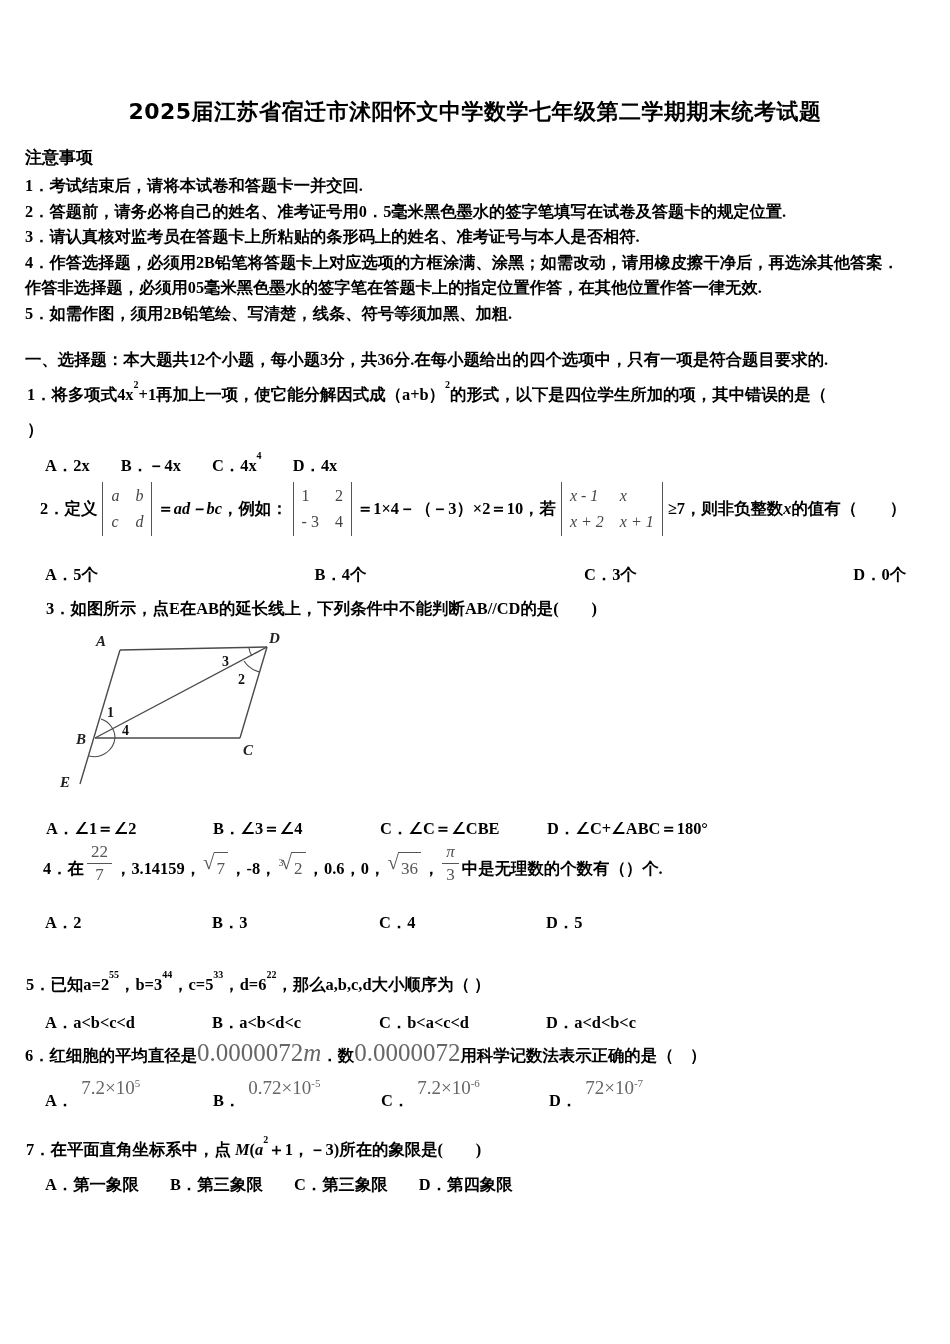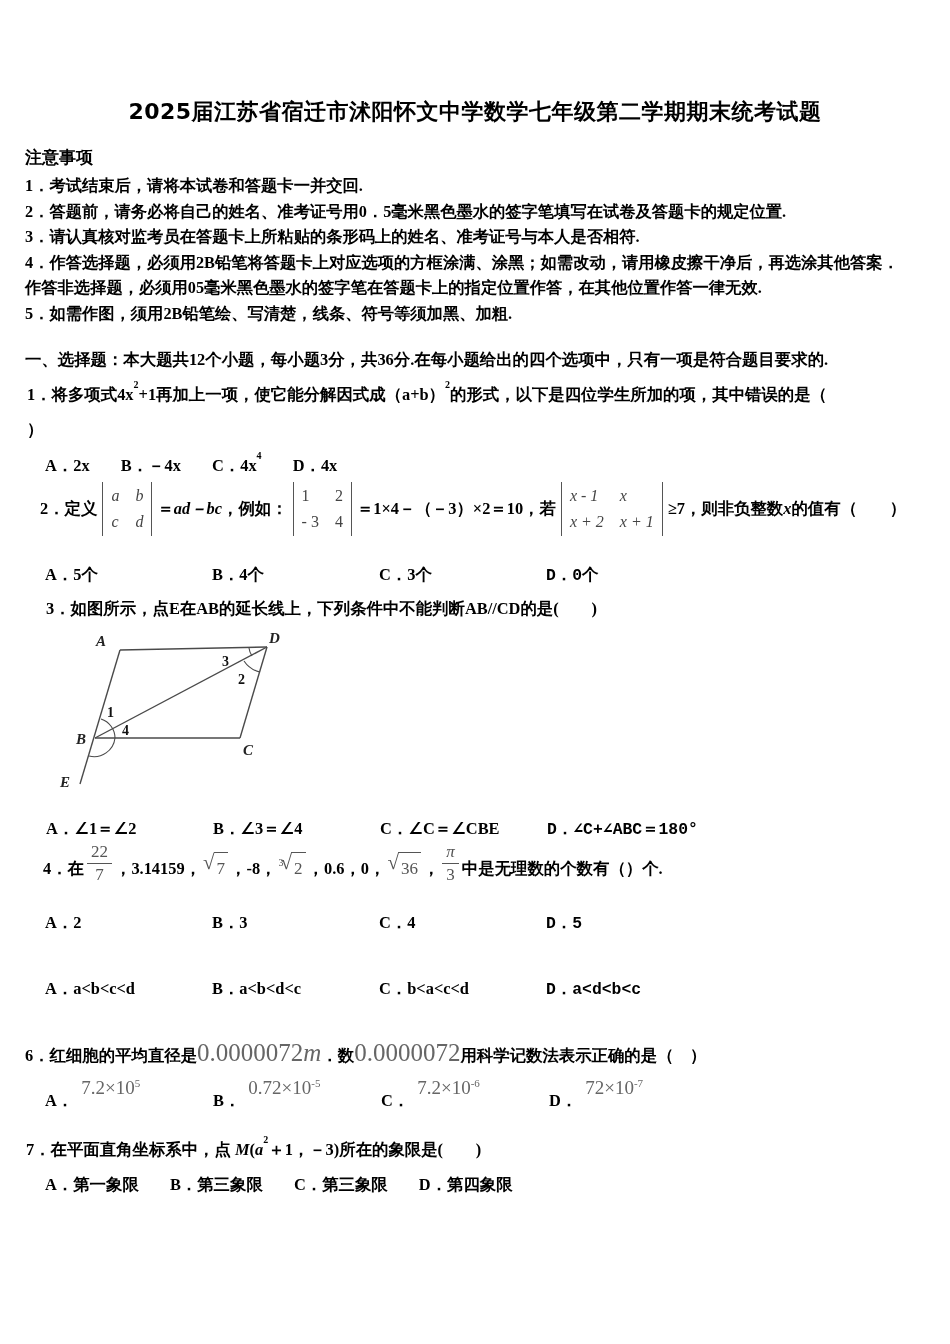--- a/index.html
+++ b/index.html
@@ -10,21 +10,21 @@
          font-family:"DejaVu Sans",sans-serif;letter-spacing:0.5px;}
   .notice-head{top:146px;left:25px;font-size:17px;font-weight:700;}
   .notices{top:173px;left:25px;width:890px;font-size:16.3px;line-height:25.6px;font-weight:700;}
   .section-head{top:349px;left:25px;width:900px;font-size:16.4px;font-weight:700;}
   .q{font-size:16.4px;font-weight:700;}
   .stem{line-height:30px;white-space:nowrap;}
   .paren{margin-top:5px;}
   .sup{font-size:10px;position:relative;top:-6px;font-weight:700;}
   .opts-row{display:flex;font-weight:700;font-size:16.4px;white-space:nowrap;}
   .opts-row .opt{width:167px;flex:0 0 auto;}
-  .opts-row .opt:last-child{width:auto;font-family:Liberation Mono, monospace;}
+  .opts-row .opt:last-child{width:auto;}
   .opts-compact .opt{margin-right:27px;font-weight:700;}
   
   .q2-line{display:flex;align-items:center;height:74px;white-space:nowrap;}
   .det{display:inline-grid;grid-template-columns:auto auto;column-gap:16px;row-gap:8px;
        padding:5px 8px;border-left:1.4px solid #555;border-right:1.4px solid #555;
        font-family:"Liberation Serif",serif;font-size:16px;color:#444;line-height:1.15;
        margin:0 5px;font-weight:400;text-align:left;}
   .det.it{font-style:italic;}
   .math-bi{font-family:"Liberation Serif",serif;font-style:italic;font-weight:700;}
   .math-i{font-family:"Liberation Serif",serif;font-style:italic;}
@@ -106,21 +106,21 @@
       <span class="det it">
         <span>x - 1</span>
           <span>x</span>
           <span>x + 2</span>
           <span>x + 1</span>
       </span>
       <span>≥7，则非负整数</span>
         <span class="math-bi">x</span>
         <span>的值有（　　）</span>
     </div>
-    <div class="opts-row" style="margin-top:18px;margin-left:5px;">
+    <div class="opts-row" style="margin-top:18px;margin-left:5px;justify-content:space-between;">
       <span class="opt">A．5个</span>
       <span class="opt">B．4个</span>
       <span class="opt">C．3个</span>
       <span class="opt">D．0个</span>
     </div>
   </div>
 
   <div class="abs q" style="top:594px;left:46px;">
     <div class="stem">3．如图所示，点E在AB的延长线上，下列条件中不能判断AB//CD的是(　　)</div>
     <svg class="q3-svg" width="240" height="168" viewBox="36 622 240 168">
@@ -191,20 +191,23 @@
     </div>
     <div class="opts-row" style="margin-top:28px;margin-left:2px;">
       <span class="opt">A．2</span>
       <span class="opt">B．3</span>
       <span class="opt">C．4</span>
       <span class="opt">D．5</span>
     </div>
   </div>
 
   <div class="abs q" style="top:966px;left:26px;">
+    <div class="stem">
+      <span>5．已知a=2</span><sup class="sup">55</sup><span>，b=3</span><sup class="sup">44</sup><span>，c=5</span><sup class="sup">33</sup><span>，d=6</span><sup class="sup">22</sup><span>，那么a,b,c,d大小顺序为（ ）</span>
+    </div>
     <div class="opts-row" style="margin-top:12px;margin-left:19px;">
       <span class="opt">A．a&lt;b&lt;c&lt;d</span>
       <span class="opt">B．a&lt;b&lt;d&lt;c</span>
       <span class="opt">C．b&lt;a&lt;c&lt;d</span>
       <span class="opt">D．a&lt;d&lt;b&lt;c</span>
     </div>
   </div>
 
   <div class="abs q" style="top:1038px;left:25px;">
     <div class="stem">

